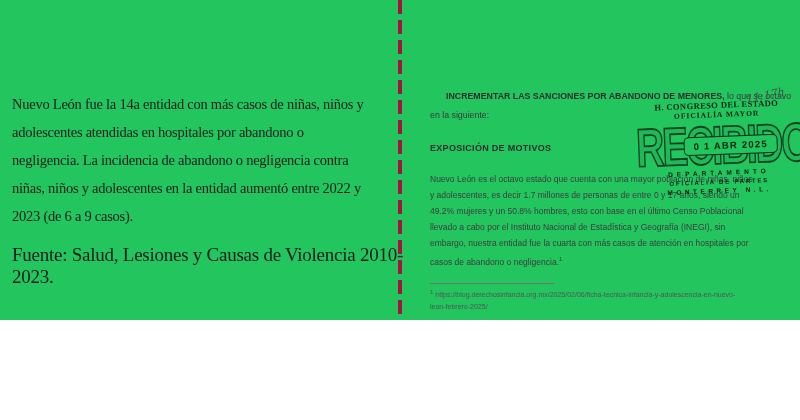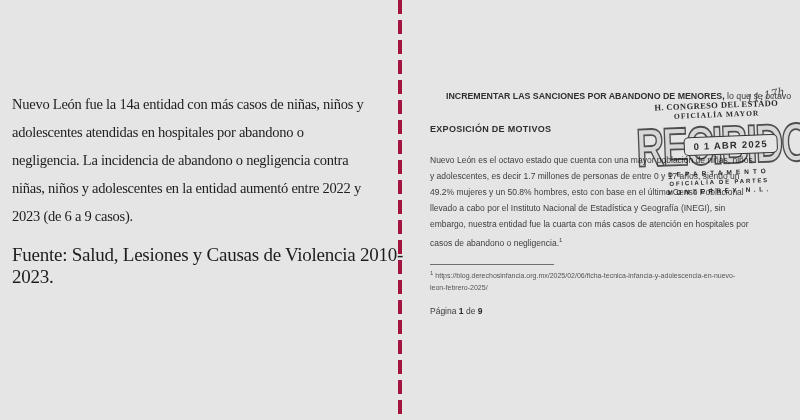--- a/index.html
+++ b/index.html
@@ -2,21 +2,21 @@
 <html style="--divider: #a3153f; --ink: #2e2e2e;"><head>
 <meta charset="utf-8">
 <style>
   :root{
     --divider:#a3153f;
     --ink:#2e2e2e;
   }
   *{margin:0;padding:0;box-sizing:border-box;}
   html,body{background:#ffffff;}
   .canvas{
-    position:relative;width:800px;height:420px;background:#e5e5e5;overflow:hidden;
+    position:relative;width:800px;height:320px;background:#22c55e;overflow:hidden;
     font-family:"Liberation Sans",sans-serif;color:#3d3d3d;
   }
 
   
   .left-page{position:absolute;left:12px;top:0;width:392px;height:420px;}
   .left-par{
     position:absolute;left:0;top:90px;width:392px;
     font-family:"Liberation Serif",serif;font-size:14.5px;line-height:28px;
     letter-spacing:-0.25px;color:#1d1d1d;white-space:pre-line;
   }
@@ -112,20 +112,21 @@
 2023 (de 6 a 9 casos).</p>
     <p class="left-source">Fuente: Salud, Lesiones y Causas de Violencia 2010-2023.</p>
   </div>
 
   <div class="divider"></div>
 
   <div class="right-page">
     <div class="heading-line1">
       <span class="bold">INCREMENTAR LAS SANCIONES POR ABANDONO DE MENORES,</span><span> lo que se octavo</span>
     </div>
+    <div class="heading-line2">en la siguiente:</div>
 
     <div class="section-title">EXPOSICIÓN DE MOTIVOS</div>
 
     <p class="body-par"><span>Nuevo León es el octavo estado que cuenta con una mayor población de niñas, niños
 y adolescentes, es decir 1.7 millones de personas de entre 0 y 17 años, siendo un
 49.2% mujeres y un 50.8% hombres, esto con base en el último Censo Poblacional
 llevado a cabo por el Instituto Nacional de Estadística y Geografía (INEGI), sin
 embargo, nuestra entidad fue la cuarta con más casos de atención en hospitales por
 casos de abandono o negligencia.</span><sup>1</sup></p>
 

